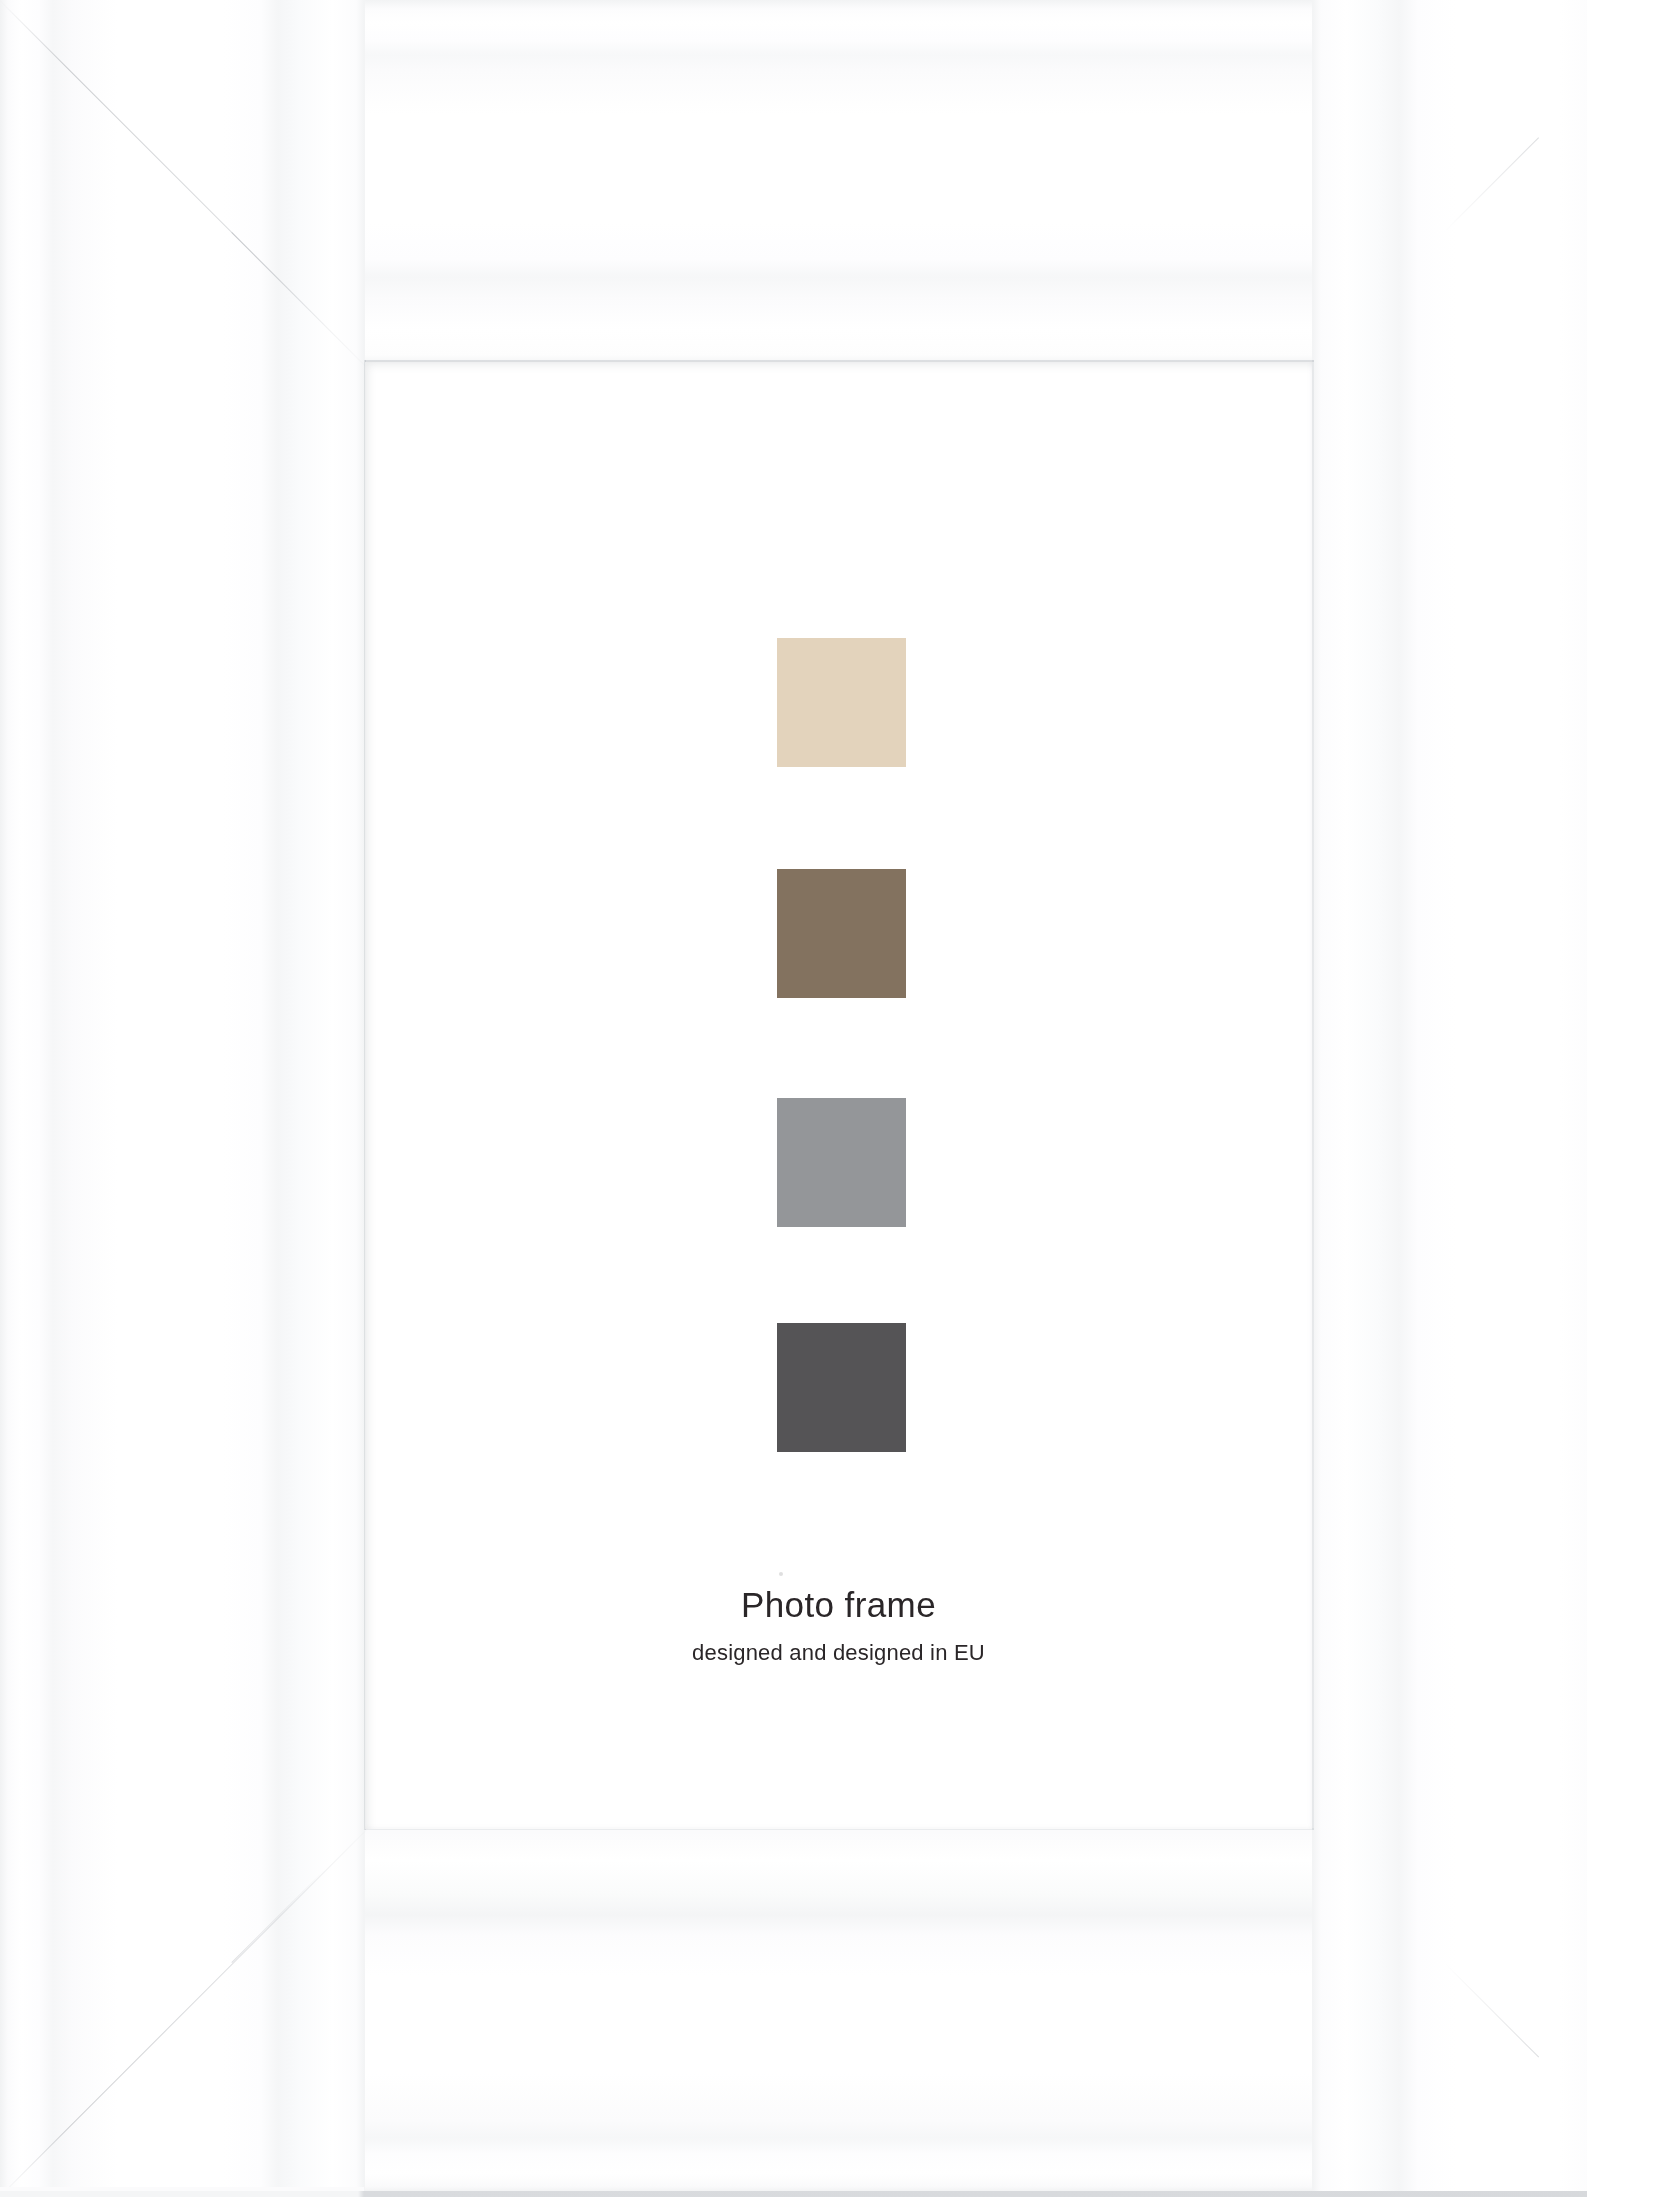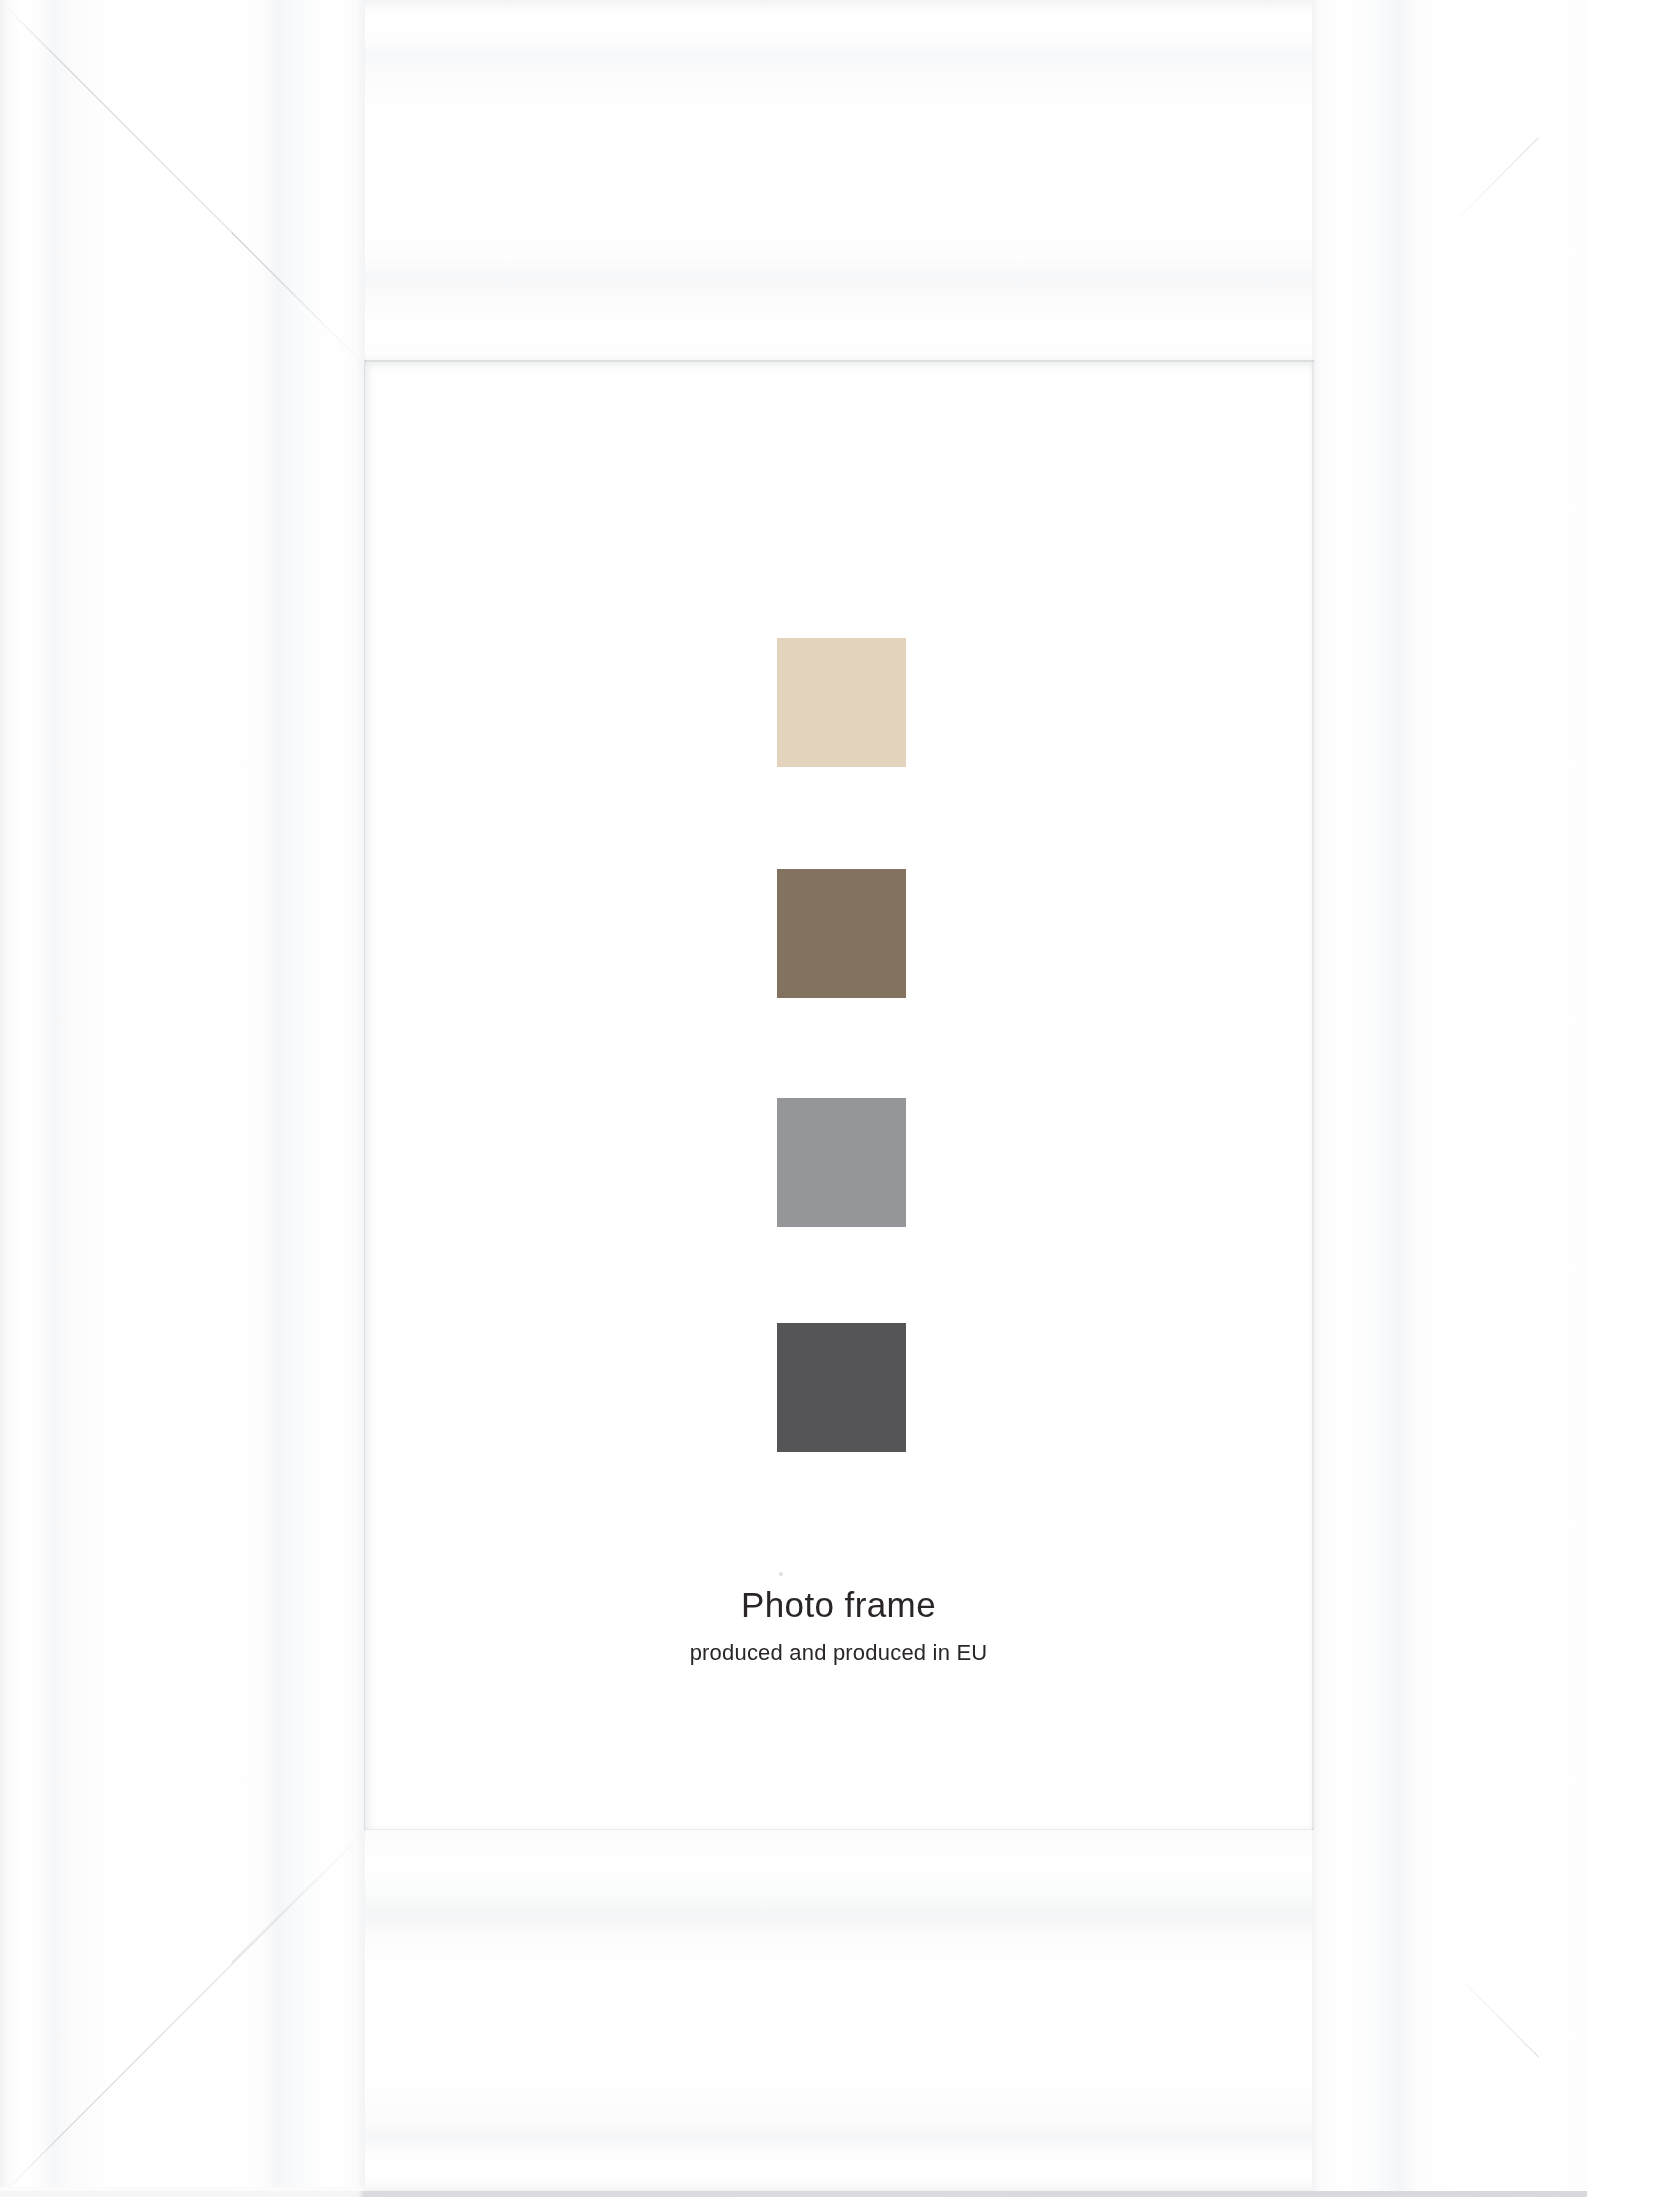--- a/index.html
+++ b/index.html
@@ -254,20 +254,20 @@
 
   <div class="swatch swatch-0" style="background-color: rgb(227, 211, 188);"></div>
   <div class="swatch swatch-1" style="background-color: rgb(131, 114, 95);"></div>
   <div class="swatch swatch-2" style="background-color: rgb(148, 150, 153);"></div>
   <div class="swatch swatch-3" style="background-color: rgb(85, 84, 86);"></div>
 
   <div class="speck"></div>
 
   <div class="caption">
     <div class="caption-title" style="color: rgb(42, 38, 40);">Photo frame</div>
-    <div class="caption-sub" style="color: rgb(42, 38, 40);">produced and produced in EU</div>
+    <div class="caption-sub" style="color: rgb(42, 38, 40);">designed and designed in EU</div>
   </div>
 
   <div class="shelf-strip-hi"></div>
   <div class="shelf-strip"></div>
 
 </div>
 
 
 </body></html>

